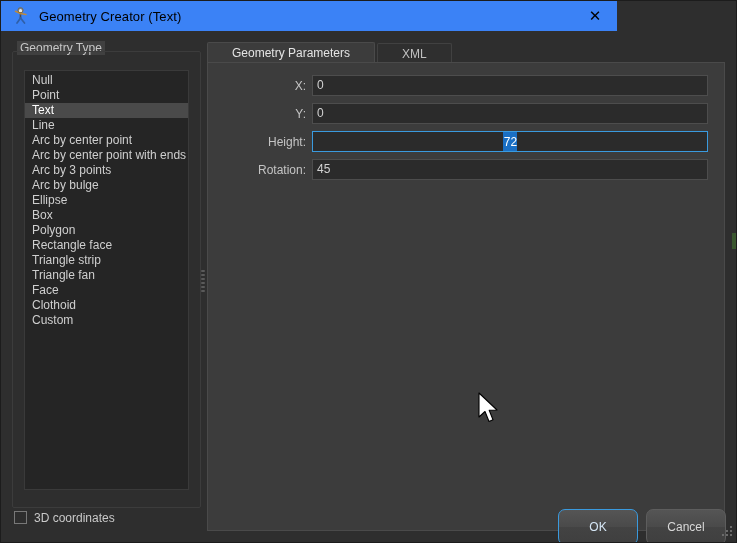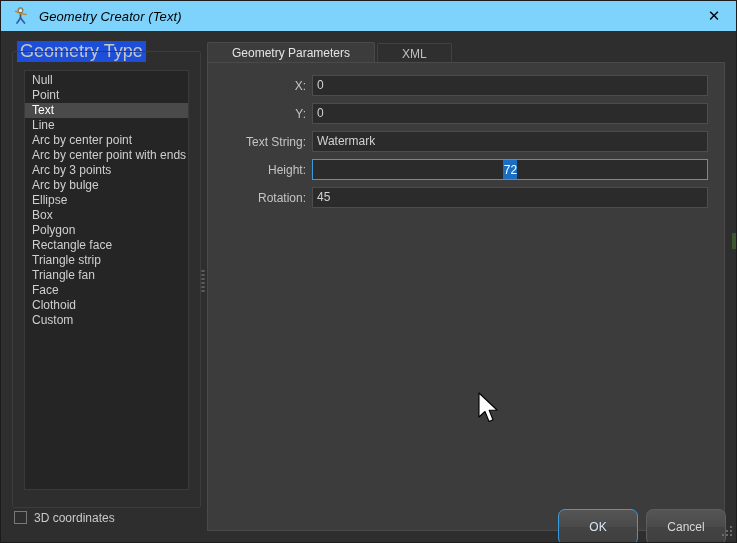--- a/index.html
+++ b/index.html
@@ -24,27 +24,26 @@
     background: #2e2e2e;
     box-sizing: border-box;
     border: 1px solid #1c1c1c;
     overflow: hidden;
   }
 
   
   .titlebar {
     position: absolute;
     left: 0; top: 0;
-    width: 735px;
+    width: 616px;
     height: 30px;
-    background: #7dd3fc;
+    background: #3b82f6;
     display: flex;
     align-items: center;
     box-sizing: border-box;
-    font-style: italic;
   }
   .title-icon {
     width: 18px;
     height: 18px;
     margin-left: 11px;
     margin-right: 9px;
     position: relative;
     flex: 0 0 auto;
   }
   .title-text {
@@ -83,23 +82,23 @@
     position: absolute;
     left: 11px;
     top: 11px;
     width: 189px;
     height: 466px;
   }
   .group-title {
     position: absolute;
     left: 5px;
     top: -1px;
-    font-size: 18px;
+    font-size: 12px;
     color: #c6c6c6;
-    background: #1d4ed8;
+    background: #404040;
     padding: 0 3px;
     white-space: nowrap;
   }
   .group-frame {
     position: absolute;
     left: 0;
     top: 9px;
     right: 0;
     bottom: 0;
     border: 1px solid #3c3c3c;
@@ -430,26 +429,20 @@
                 <span>0</span>
               </div>
             </div>
             <div class="form-row">
               <div class="form-label">Y:</div>
               <div class="form-input">
                 <span>0</span>
               </div>
             </div>
             <div class="form-row">
-              <div class="form-label">Text String:</div>
-              <div class="form-input">
-                <span>Watermark</span>
-              </div>
-            </div>
-            <div class="form-row">
               <div class="form-label">Height:</div>
               <div class="form-input focused">
                 <span class="sel-text">72</span>
                 <span class="caret"></span>
               </div>
             </div>
             <div class="form-row">
               <div class="form-label">Rotation:</div>
               <div class="form-input">
                 <span>45</span>

